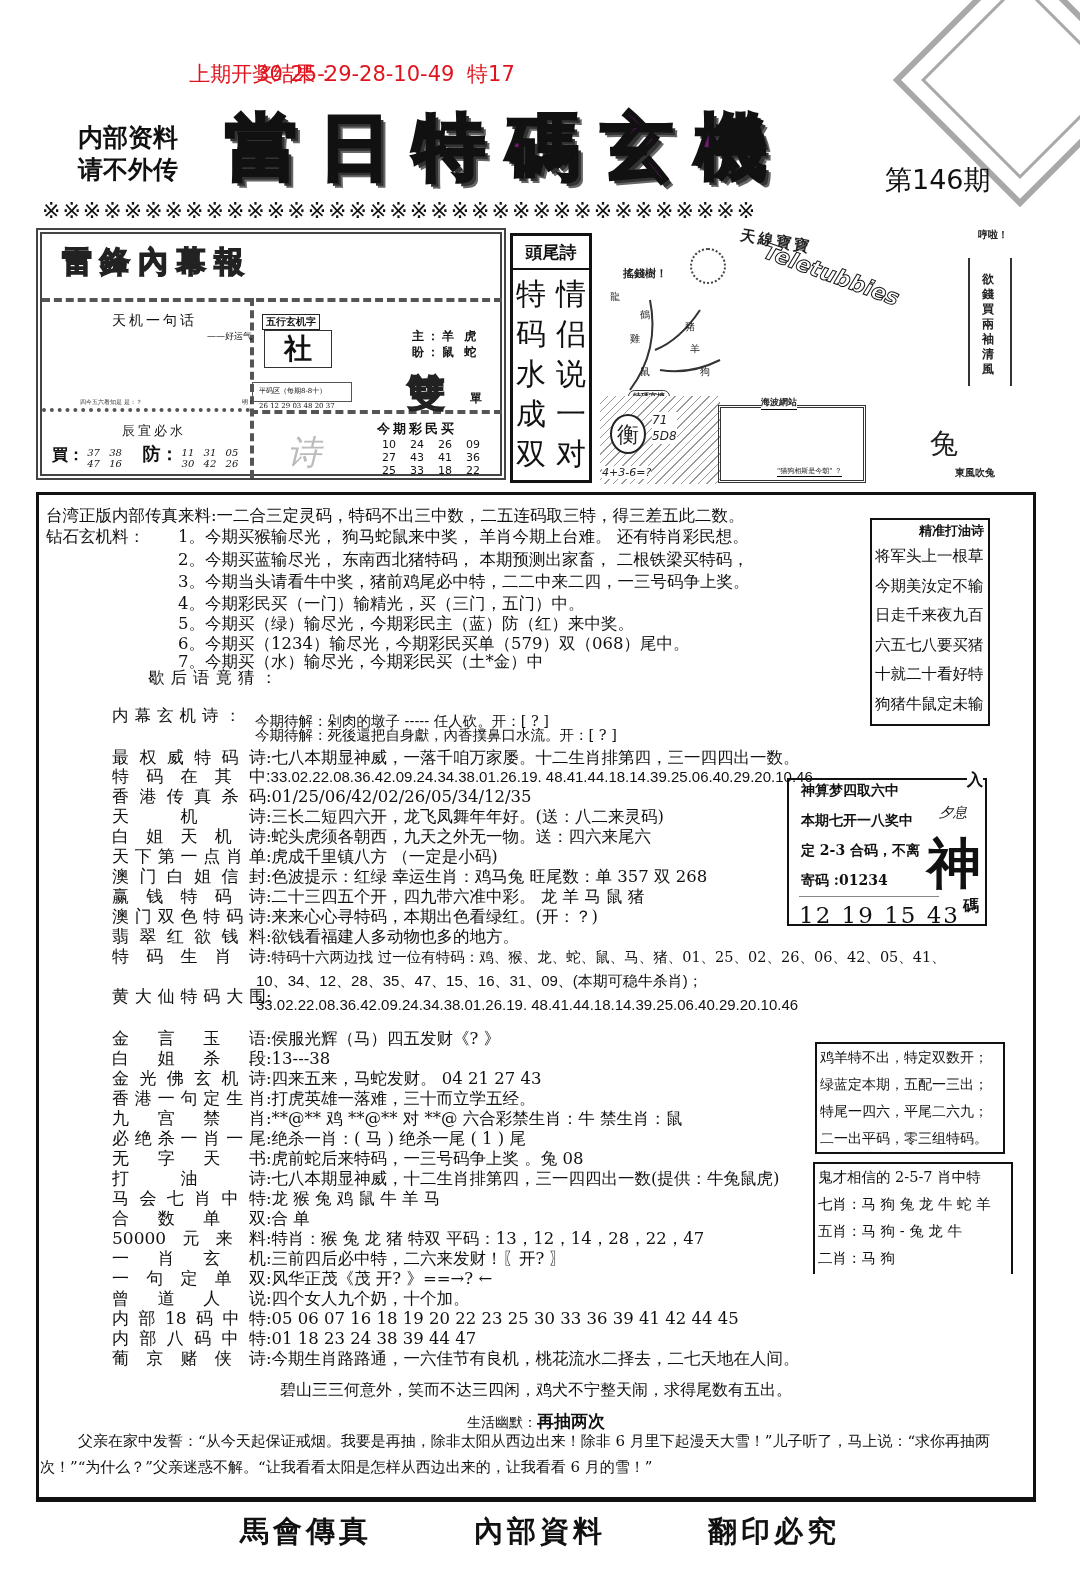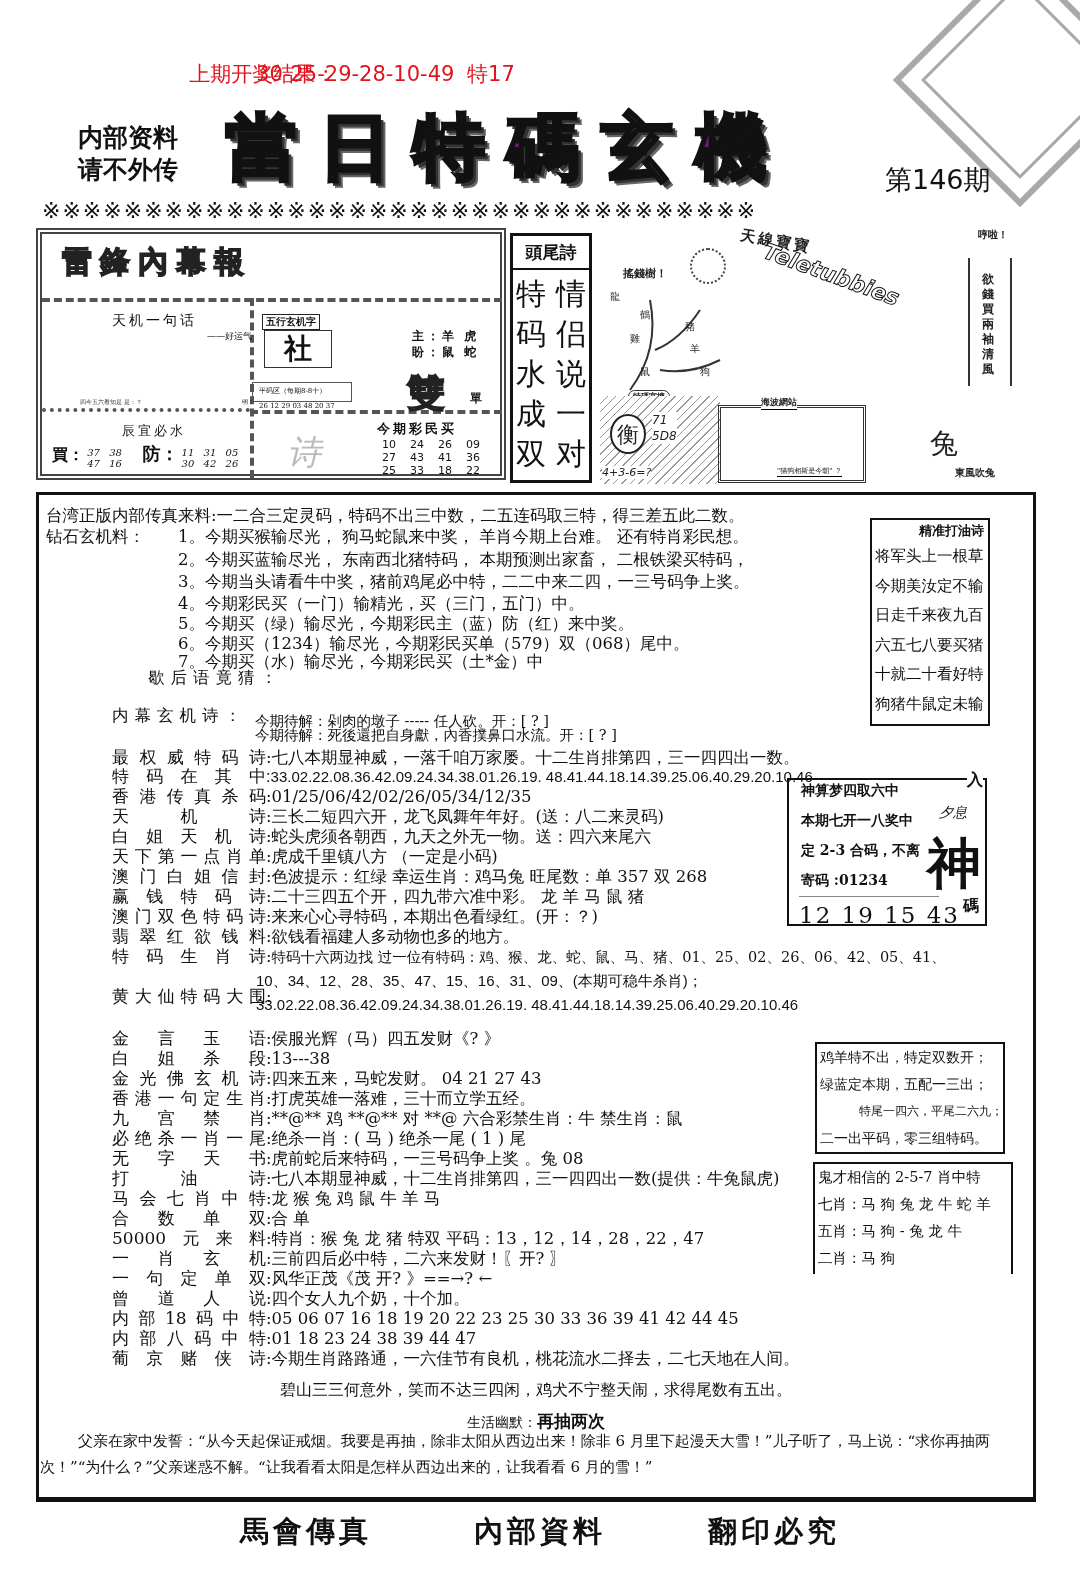--- a/index.html
+++ b/index.html
@@ -287,21 +287,21 @@
   <div class="big">12  19  15  43</div>
   <div style="position:absolute;right:2px;top:-10px;font-size:16px;font-weight:bold;background:#fff;">入</div>
   <div style="position:absolute;right:18px;top:24px;font-size:14px;font-style:italic;">夕息</div>
   <div class="god">神</div>
   <div style="position:absolute;right:6px;top:116px;font-size:16px;font-weight:bold;">碼</div>
 </div>
 
 <div class="box" style="left:815px;top:1042px;width:190px;height:112px;">
   <div class="box-line" style="height:27px;line-height:27px;font-size:14px;">鸡羊特不出，特定双数开；</div>
   <div class="box-line" style="height:27px;line-height:27px;font-size:14px;">绿蓝定本期，五配一三出；</div>
-  <div class="box-line" style="height:27px;line-height:27px;font-size:12px;text-align:right;">特尾一四六，平尾二六九；</div>
+  <div class="box-line" style="height:27px;line-height:27px;font-size:14px;">特尾一四六，平尾二六九；</div>
   <div class="box-line" style="height:27px;line-height:27px;font-size:14px;">二一出平码，零三组特码。</div>
 </div>
 
 <div class="box" style="left:813px;top:1162px;width:200px;height:112px;border-bottom:none;">
   <div class="box-line" style="height:27px;line-height:27px;font-size:14.5px;">鬼才相信的 2-5-7 肖中特</div>
   <div class="box-line" style="height:27px;line-height:27px;font-size:14.5px;">七肖：马 狗 兔 龙 牛 蛇 羊</div>
   <div class="box-line" style="height:27px;line-height:27px;font-size:14.5px;">五肖：马 狗 - 兔 龙 牛</div>
   <div class="box-line" style="height:27px;line-height:27px;font-size:14.5px;">二肖：马 狗</div>
 </div>
 

